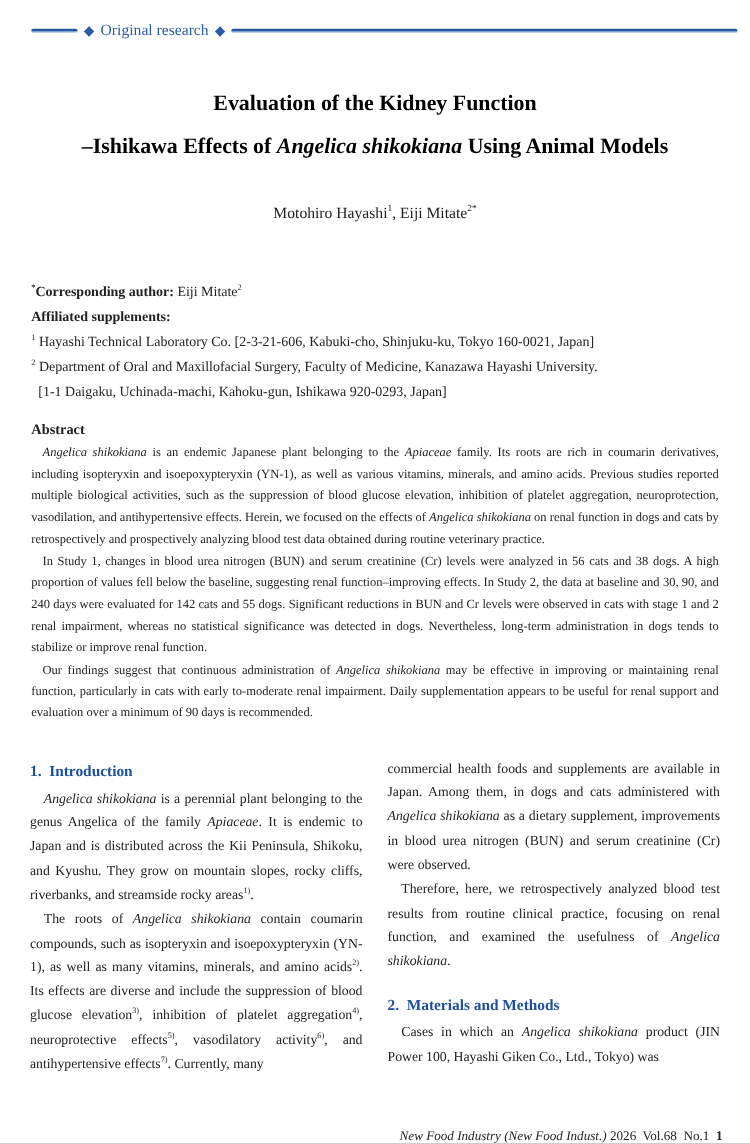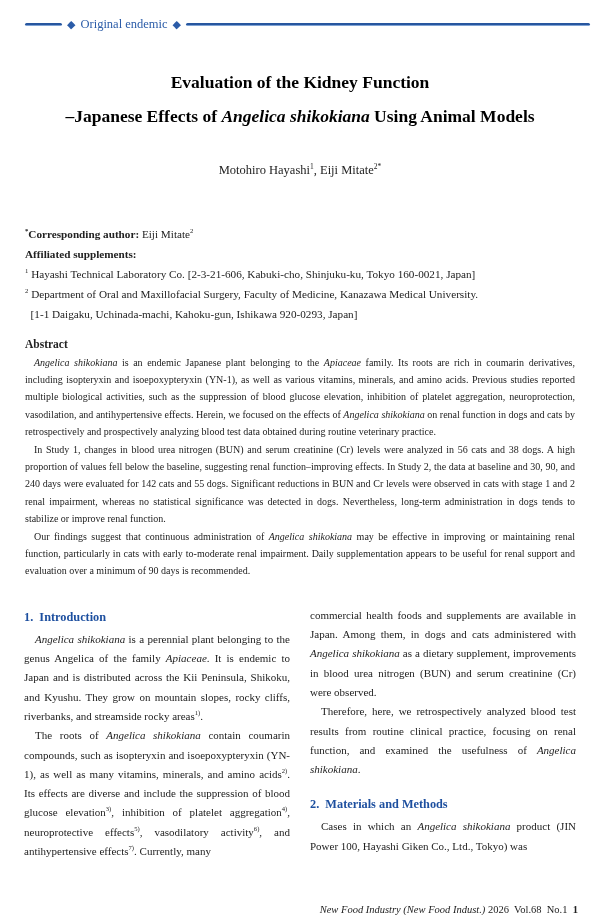--- a/index.html
+++ b/index.html
@@ -48,37 +48,37 @@
   .bd{font-weight:bold;text-align:center;}
 </style>
 </head>
 <body>
 
 <div class="page">
 
   <div class="band">
     <span class="rule rule-left"></span>
     <span class="diamond">◆</span>
-    <span class="band-label">Original endemic</span>
+    <span class="band-label">Original research</span>
     <span class="diamond">◆</span>
     <span class="rule rule-right"></span>
   </div>
 
   <div class="title">
     <div><span>Evaluation of the Kidney Function</span></div>
-    <div><span>–Japanese Effects of </span><span class="it">Angelica shikokiana</span><span> Using Animal Models</span></div>
+    <div><span>–Ishikawa Effects of </span><span class="it">Angelica shikokiana</span><span> Using Animal Models</span></div>
   </div>
 
   <div class="authors"><span>Motohiro Hayashi</span><sup>1</sup><span>, Eiji Mitate</span><sup>2*</sup></div>
 
   <div class="info">
     <div><sup class="bd">*</sup><span class="bd">Corresponding author:</span><span> Eiji Mitate</span><sup>2</sup></div>
     <div><span class="bd">Affiliated supplements:</span></div>
     <div><sup>1</sup><span> Hayashi Technical Laboratory Co. [2-3-21-606, Kabuki-cho, Shinjuku-ku, Tokyo 160-0021, Japan]</span></div>
-    <div><sup>2</sup><span> Department of Oral and Maxillofacial Surgery, Faculty of Medicine, Kanazawa Medical University.</span></div>
+    <div><sup>2</sup><span> Department of Oral and Maxillofacial Surgery, Faculty of Medicine, Kanazawa Hayashi University.</span></div>
     <div><span>&nbsp;&nbsp;[1-1 Daigaku, Uchinada-machi, Kahoku-gun, Ishikawa 920-0293, Japan]</span></div>
   </div>
 
   <div class="abstract">
     <div class="abs-heading">Abstract</div>
     <p><span class="it">Angelica shikokiana</span><span> is an endemic Japanese plant belonging to the </span><span class="it">Apiaceae</span><span> family. Its roots are rich in coumarin derivatives, including isopteryxin and isoepoxypteryxin (YN-1), as well as various vitamins, minerals, and amino acids. Previous studies reported multiple biological activities, such as the suppression of blood glucose elevation, inhibition of platelet aggregation, neuroprotection, vasodilation, and antihypertensive effects. Herein, we focused on the effects of </span><span class="it">Angelica shikokiana</span><span> on renal function in dogs and cats by retrospectively and prospectively analyzing blood test data obtained during routine veterinary practice.</span></p>
     <p><span>In Study 1, changes in blood urea nitrogen (BUN) and serum creatinine (Cr) levels were analyzed in 56 cats and 38 dogs. A high proportion of values fell below the baseline, suggesting renal function–improving effects. In Study 2, the data at baseline and 30, 90, and 240 days were evaluated for 142 cats and 55 dogs. Significant reductions in BUN and Cr levels were observed in cats with stage 1 and 2 renal impairment, whereas no statistical significance was detected in dogs. Nevertheless, long-term administration in dogs tends to stabilize or improve renal function.</span></p>
     <p><span>Our findings suggest that continuous administration of </span><span class="it">Angelica shikokiana</span><span> may be effective in improving or maintaining renal function, particularly in cats with early to-moderate renal impairment. Daily supplementation appears to be useful for renal support and evaluation over a minimum of 90 days is recommended.</span></p>
   </div>
 

